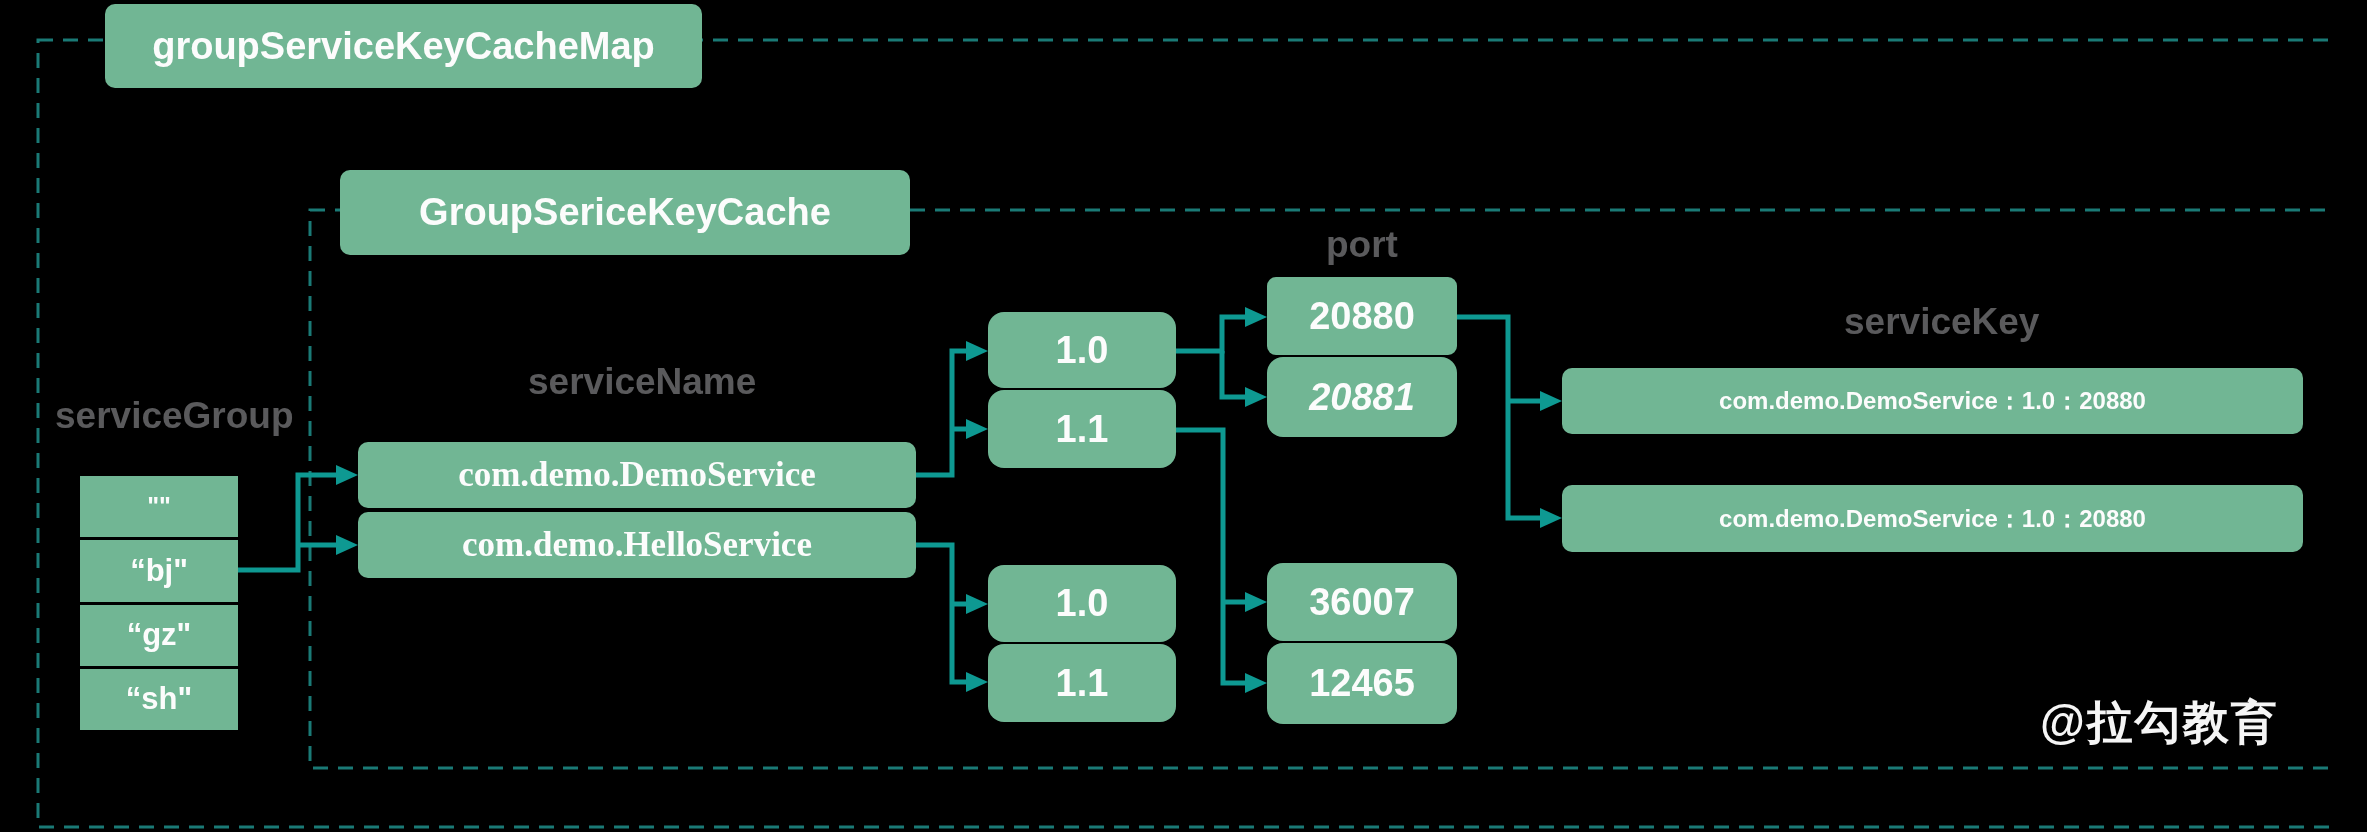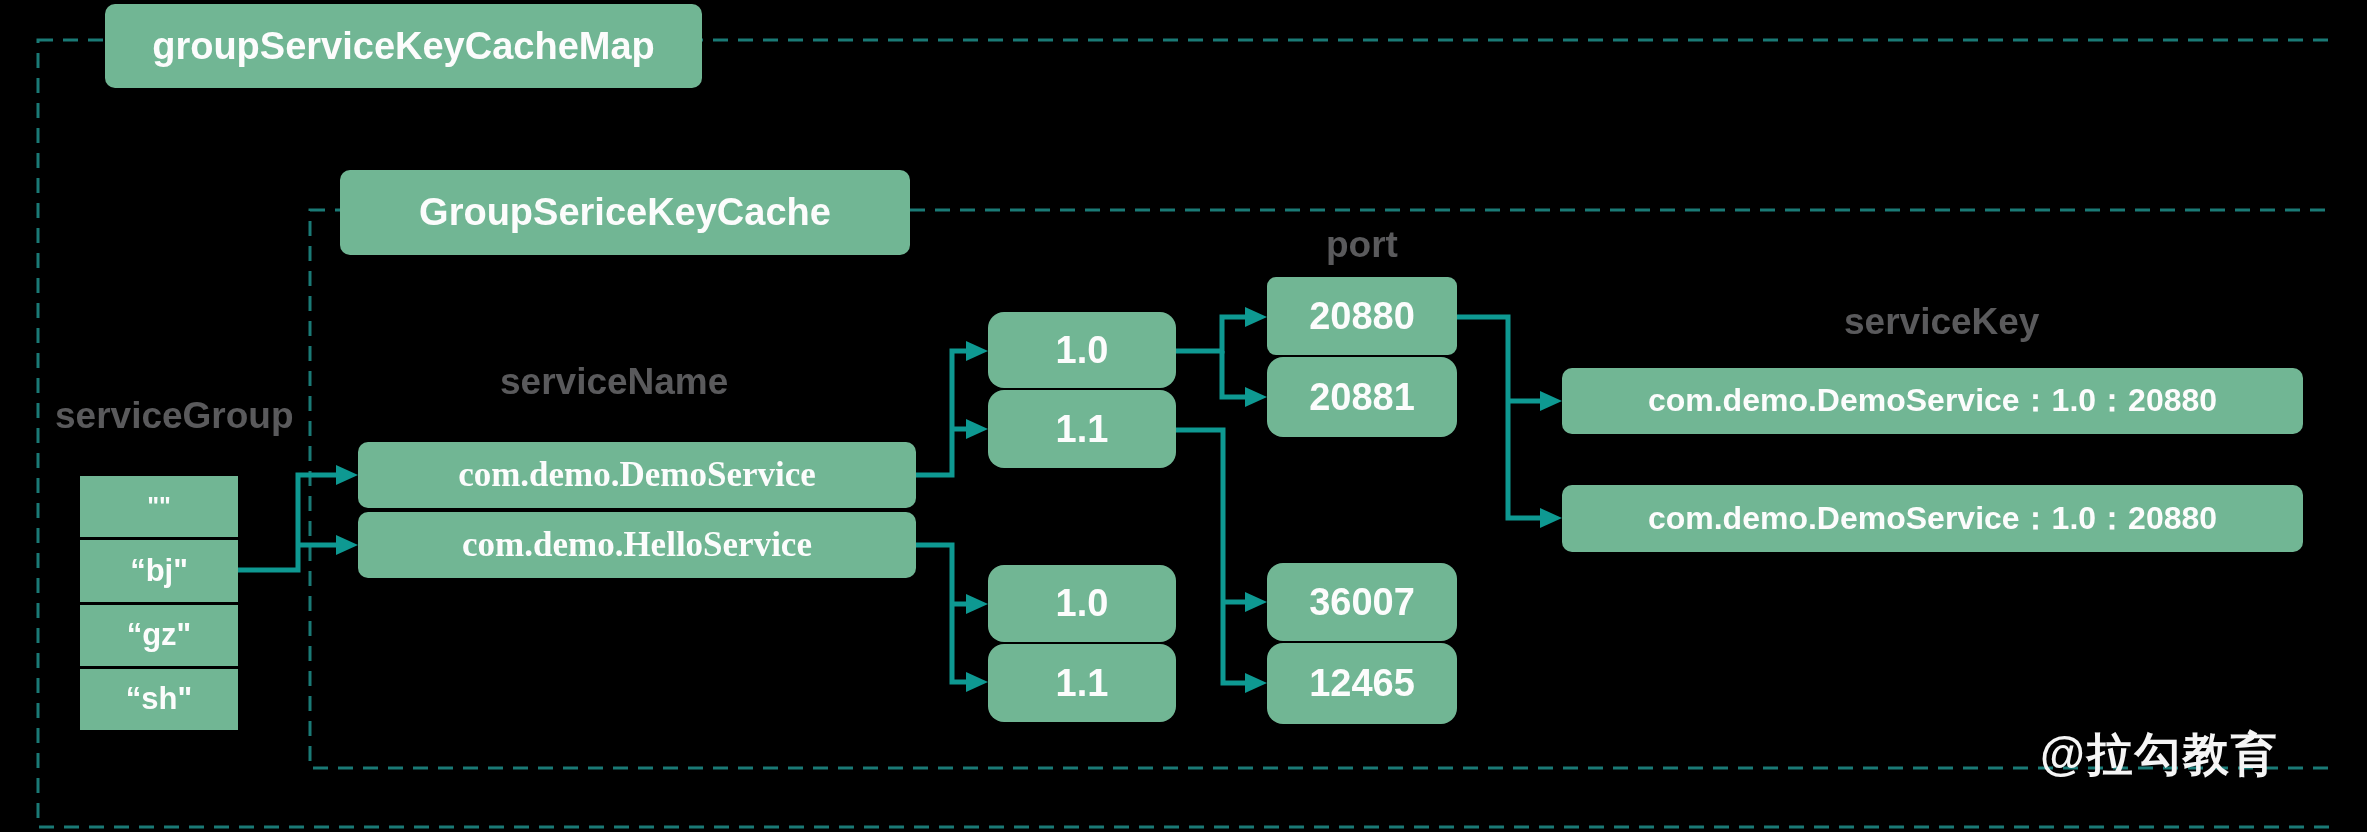--- a/index.html
+++ b/index.html
@@ -42,21 +42,21 @@
     align-items: center;
     justify-content: center;
     box-sizing: border-box;
     white-space: nowrap;
   }
   .r10 { border-radius: 10px; }
   .r16 { border-radius: 16px; }
   .title-box { font-size: 38px; font-weight: 600; }
   .name-box  { font-size: 35px; font-weight: 600; font-family: Liberation Serif, serif; }
   .num-box   { font-size: 38px; font-weight: 600; }
-  .key-box   { font-size: 32px; font-weight: 600; }
+  .key-box   { font-size: 24px; font-weight: 600; }
   .glabel {
     position: absolute;
     color: #5A5A5C;
     font-size: 37px;
     font-weight: 600;
     line-height: 1;
     white-space: nowrap;
   }
   .stack {
     position: absolute;
@@ -75,21 +75,21 @@
     justify-content: center;
     color: #FCFCFC;
     font-size: 31px;
     font-weight: 600;
   }
   .stack .cell + .cell { border-top: 3px solid #000000; }
   .stack .cell.empty { font-size: 25px; }
   .watermark {
     position: absolute;
     left: 2040px;
-    top: 724px;
+    top: 692px;
     color: #F5F5F5;
     font-size: 46px;
     font-weight: 700;
     letter-spacing: 2px;
     white-space: nowrap;
   }
 </style>
 </head>
 <body>
 
@@ -122,42 +122,42 @@
 
     <path class="wire" d="M 1457 317 H 1508 V 518 H 1542" marker-end="url(#arw)"></path>
     <path class="wire" d="M 1508 401 H 1542" marker-end="url(#arw)"></path>
   </svg>
 
   <div class="box r10 title-box" style="left:105px; top:4px; width:597px; height:84px;">groupServiceKeyCacheMap</div>
 
   <div class="box r10 title-box" style="left:340px; top:170px; width:570px; height:85px;">GroupSericeKeyCache</div>
 
   <div class="glabel" style="left:55px;  top:397px;">serviceGroup</div>
-  <div class="glabel" style="left:500px; top:363px;">serviceName</div>
+  <div class="glabel" style="left:528px; top:363px;">serviceName</div>
   <div class="glabel" style="left:1326px; top:226px;">port</div>
   <div class="glabel" style="left:1844px; top:303px;">serviceKey</div>
 
   <div class="stack">
     <div class="cell empty">""</div>
     <div class="cell">“bj"</div>
     <div class="cell">“gz"</div>
     <div class="cell">“sh"</div>
   </div>
 
   <div class="box r10 name-box" style="left:358px; top:442px; width:558px; height:66px;">com.demo.DemoService</div>
   <div class="box r10 name-box" style="left:358px; top:512px; width:558px; height:66px;">com.demo.HelloService</div>
 
   <div class="box r16 num-box" style="left:988px; top:312px; width:188px; height:76px;">1.0</div>
   <div class="box r16 num-box" style="left:988px; top:390px; width:188px; height:78px;">1.1</div>
 
   <div class="box r16 num-box" style="left:988px; top:565px; width:188px; height:77px;">1.0</div>
   <div class="box r16 num-box" style="left:988px; top:644px; width:188px; height:78px;">1.1</div>
 
   <div class="box r16 num-box" style="left:1267px; top:277px; width:190px; height:78px;border-radius:9px;">20880</div>
-  <div class="box r16 num-box" style="left:1267px; top:357px; width:190px; height:80px;">20881</div>
+  <div class="box r16 num-box" style="left:1267px; top:357px; width:190px; height:80px;font-style:italic;">20881</div>
 
   <div class="box r16 num-box" style="left:1267px; top:563px; width:190px; height:78px;">36007</div>
   <div class="box r16 num-box" style="left:1267px; top:643px; width:190px; height:81px;">12465</div>
 
   <div class="box r10 key-box" style="left:1562px; top:368px; width:741px; height:66px;">com.demo.DemoService：1.0：20880</div>
   <div class="box r10 key-box" style="left:1562px; top:485px; width:741px; height:67px;">com.demo.DemoService：1.0：20880</div>
 
   <div class="watermark">@拉勾教育</div>
 
 </div>

